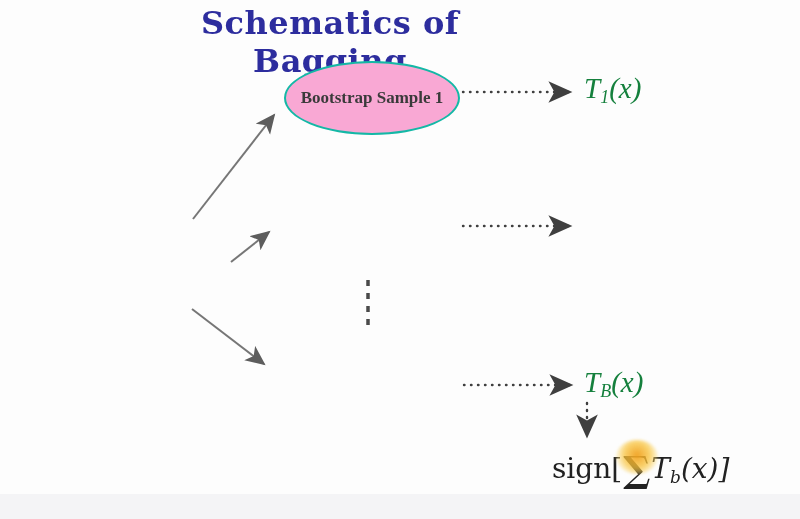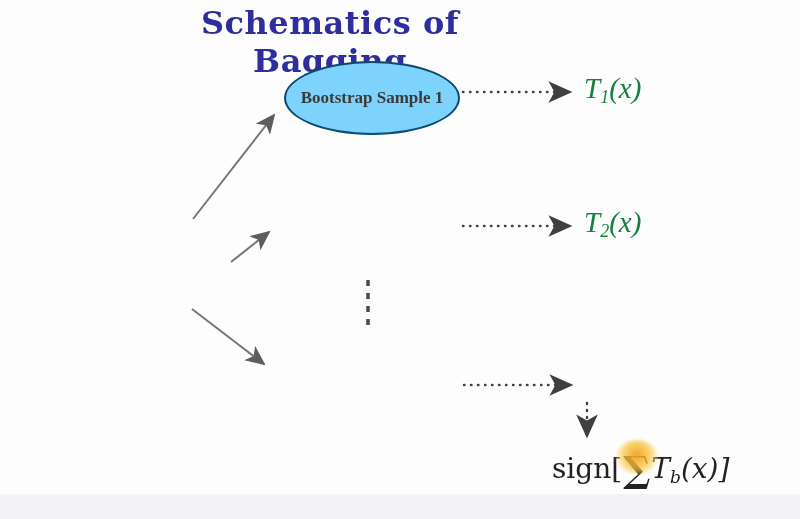--- a/index.html
+++ b/index.html
@@ -29,23 +29,23 @@
     letter-spacing: 0.5px;
   }
   .arrows {
     position: absolute;
     left: 0;
     top: 0;
     pointer-events: none;
   }
   .node {
     position: absolute;
-    border: 2px solid #0c4a6e;
+    border: 2px solid #14b8a6;
     border-radius: 50%;
-    background: #7dd3fc;
+    background: #f9a8d4;
     display: flex;
     align-items: center;
     justify-content: center;
   }
   .node span {
     font-family: "Liberation Serif", serif;
     font-weight: 700;
     font-size: 17px;
     color: #3a3a3a;
     white-space: nowrap;
@@ -149,22 +149,22 @@
 
     <line x1="587" y1="403" x2="587" y2="436" stroke="#3f3f3f" stroke-width="2.4" stroke-linecap="round" stroke-dasharray="1 6" marker-end="url(#ah-dot)"></line>
   </svg>
 
   <div class="node boot1">
     <span>Bootstrap Sample 1</span>
   </div>
 
   <div class="math t1"><span class="it">T</span><sub>1</sub><span class="it">(x)</span></div>
 
-  <div class="math t2"><span class="it">T</span><sub>2</sub><span class="it">(x)</span></div>
 
+  <div class="math tb"><span class="it">T</span><sub>B</sub><span class="it">(x)</span></div>
 
   <div class="blob"></div>
 
   <div class="formula"><span>sign[</span><span class="sigma">∑</span><span class="it">T</span><sub>b</sub><span class="it">(x)]</span></div>
 
   <div class="bottom-band"></div>
 
 </div>
 
 </body></html>

